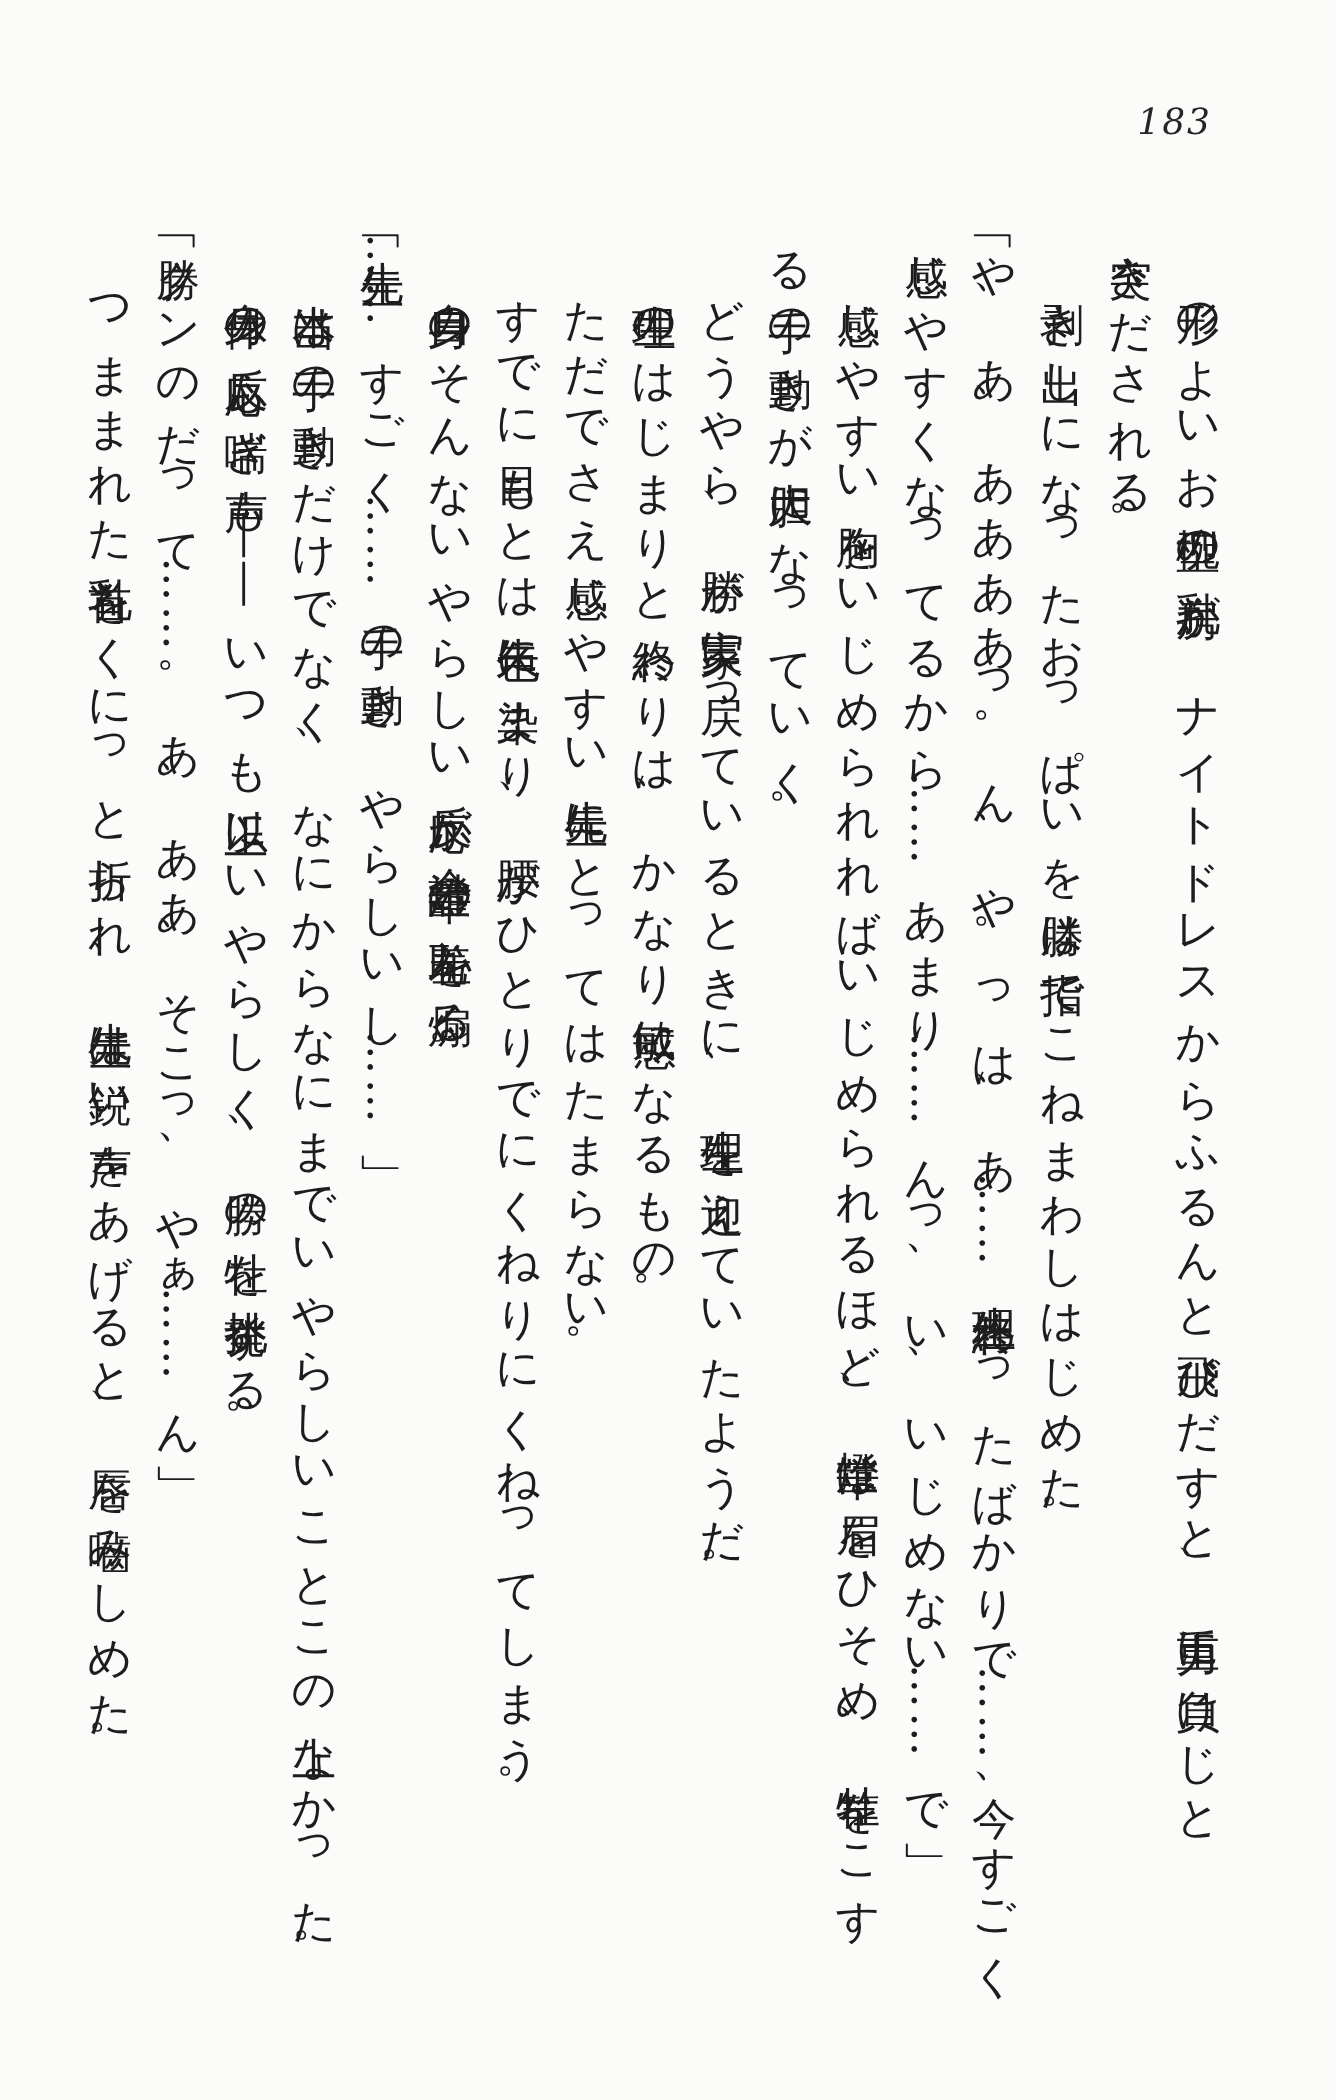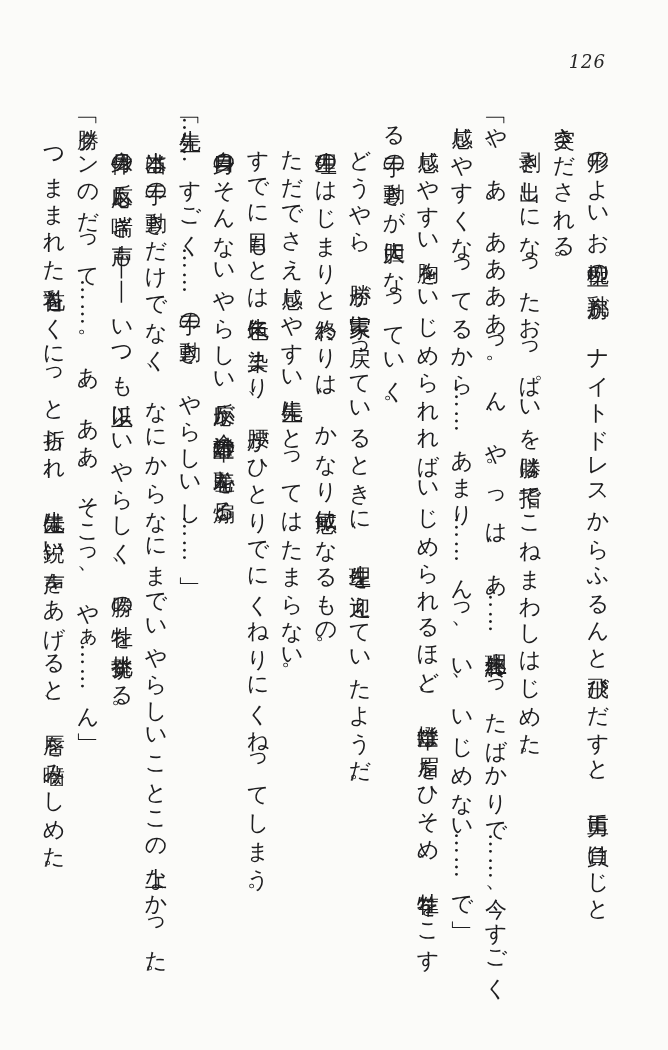--- a/index.html
+++ b/index.html
@@ -41,21 +41,21 @@
     line-height: 34px;          
     letter-spacing: 2.2px;      
     color: #1d1d1f;
     text-align: start;
   }
 </style>
 </head>
 <body>
 
 <div class="page">
-  <span class="folio">126</span>
+  <span class="folio">183</span>
 
   <div class="body-text">　形のよいお椀型の乳房が、ナイトドレスからふるんと飛びだすと、重力に負けじと
 突きだされる。
 　剥き出しになったおっぱいを勝は指でこねまわしはじめた。
 「や、あ、ああああっ。ん、や。っは、あ……生理終わったばかりで……今、すごく
 感じやすくなってるから……あまり……んっ、い、いじめない……で」
 　感じやすい胸をいじめられればいじめられるほど、燈華は眉をひそめ、牡竿をこす
 る手の動きが大胆になっていく。
 　どうやら、勝が実家に戻っているときに、生理を迎えていたようだ。
 　生理のはじまりと終わりは、かなり敏感になるもの。

